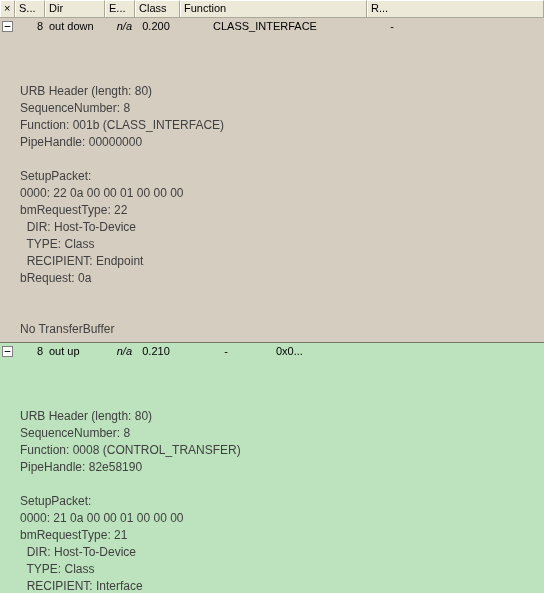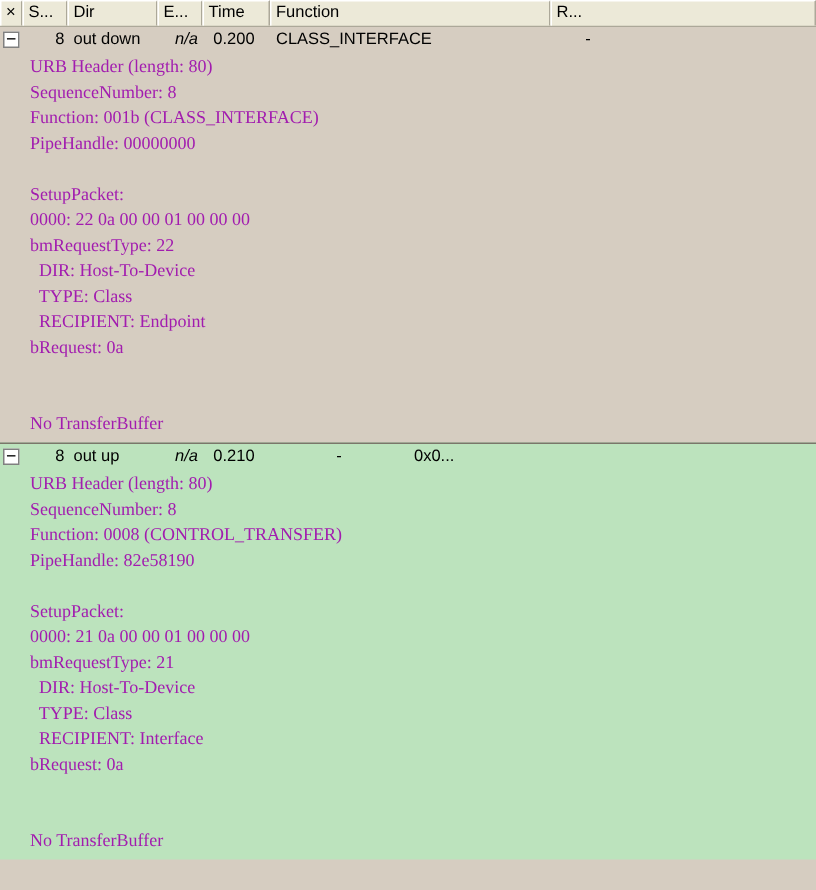--- a/index.html
+++ b/index.html
@@ -60,43 +60,44 @@
     flex: 0 0 auto;
   }
   .expand-btn::before { content: "−"; }
 
   .col { overflow: hidden; white-space: nowrap; }
   .col-star   { width: 15px; flex:0 0 15px; }
   .col-seq    { width: 30px; flex:0 0 30px; text-align: right; padding-right: 2px;}
   .col-dir    { width: 60px; flex:0 0 60px; padding-left: 4px;}
   .col-err    { width: 30px; flex:0 0 30px; text-align: right; padding-right: 3px; font-style: italic;}
   .col-time   { width: 45px; flex:0 0 45px; text-align: center; padding-right: 3px;}
-  .col-func   { width: 166px; flex:0 0 166px; padding-left: 4px;}
+  .col-func   { width: 166px; flex:0 0 166px; padding-left: 4px; text-align: center;}
   .col-data   { width: 92px; flex:0 0 92px; text-align: center;}
   .col-raw    { flex: 1 1 auto; padding-left: 4px;}
 
   .detail-block {
-    font-family: Liberation Serif, serif;
+    font-family: Liberation Sans, sans-serif;
     font-size: 12px;
     padding: 2px 0 4px 20px;
     line-height: 17px;
     white-space: pre;
-    color: #a21caf;
+    color: #404040;
+    margin-top: 47px;
   }
   .border-top-dark { border-top: 1px solid #7a766a; }
 </style>
 </head>
 <body>
 
 <div class="header-row">
   <div class="header-cell" style="width:15px">×</div>
   <div class="header-cell" style="width:30px">S...</div>
   <div class="header-cell" style="width:60px">Dir</div>
   <div class="header-cell" style="width:30px">E...</div>
-  <div class="header-cell" style="width:45px">Time</div>
+  <div class="header-cell" style="width:45px">Class</div>
   <div class="header-cell" style="width:187px">Function</div>
   <div class="header-cell" style="flex:1">R...</div>
 </div>
 
 <div class="section section-brown">
   <div class="summary-row">
     <span class="col col-star"><span class="expand-btn"></span></span>
     <span class="col col-seq">8</span>
     <span class="col col-dir">out down</span>
     <span class="col col-err">n/a</span>

